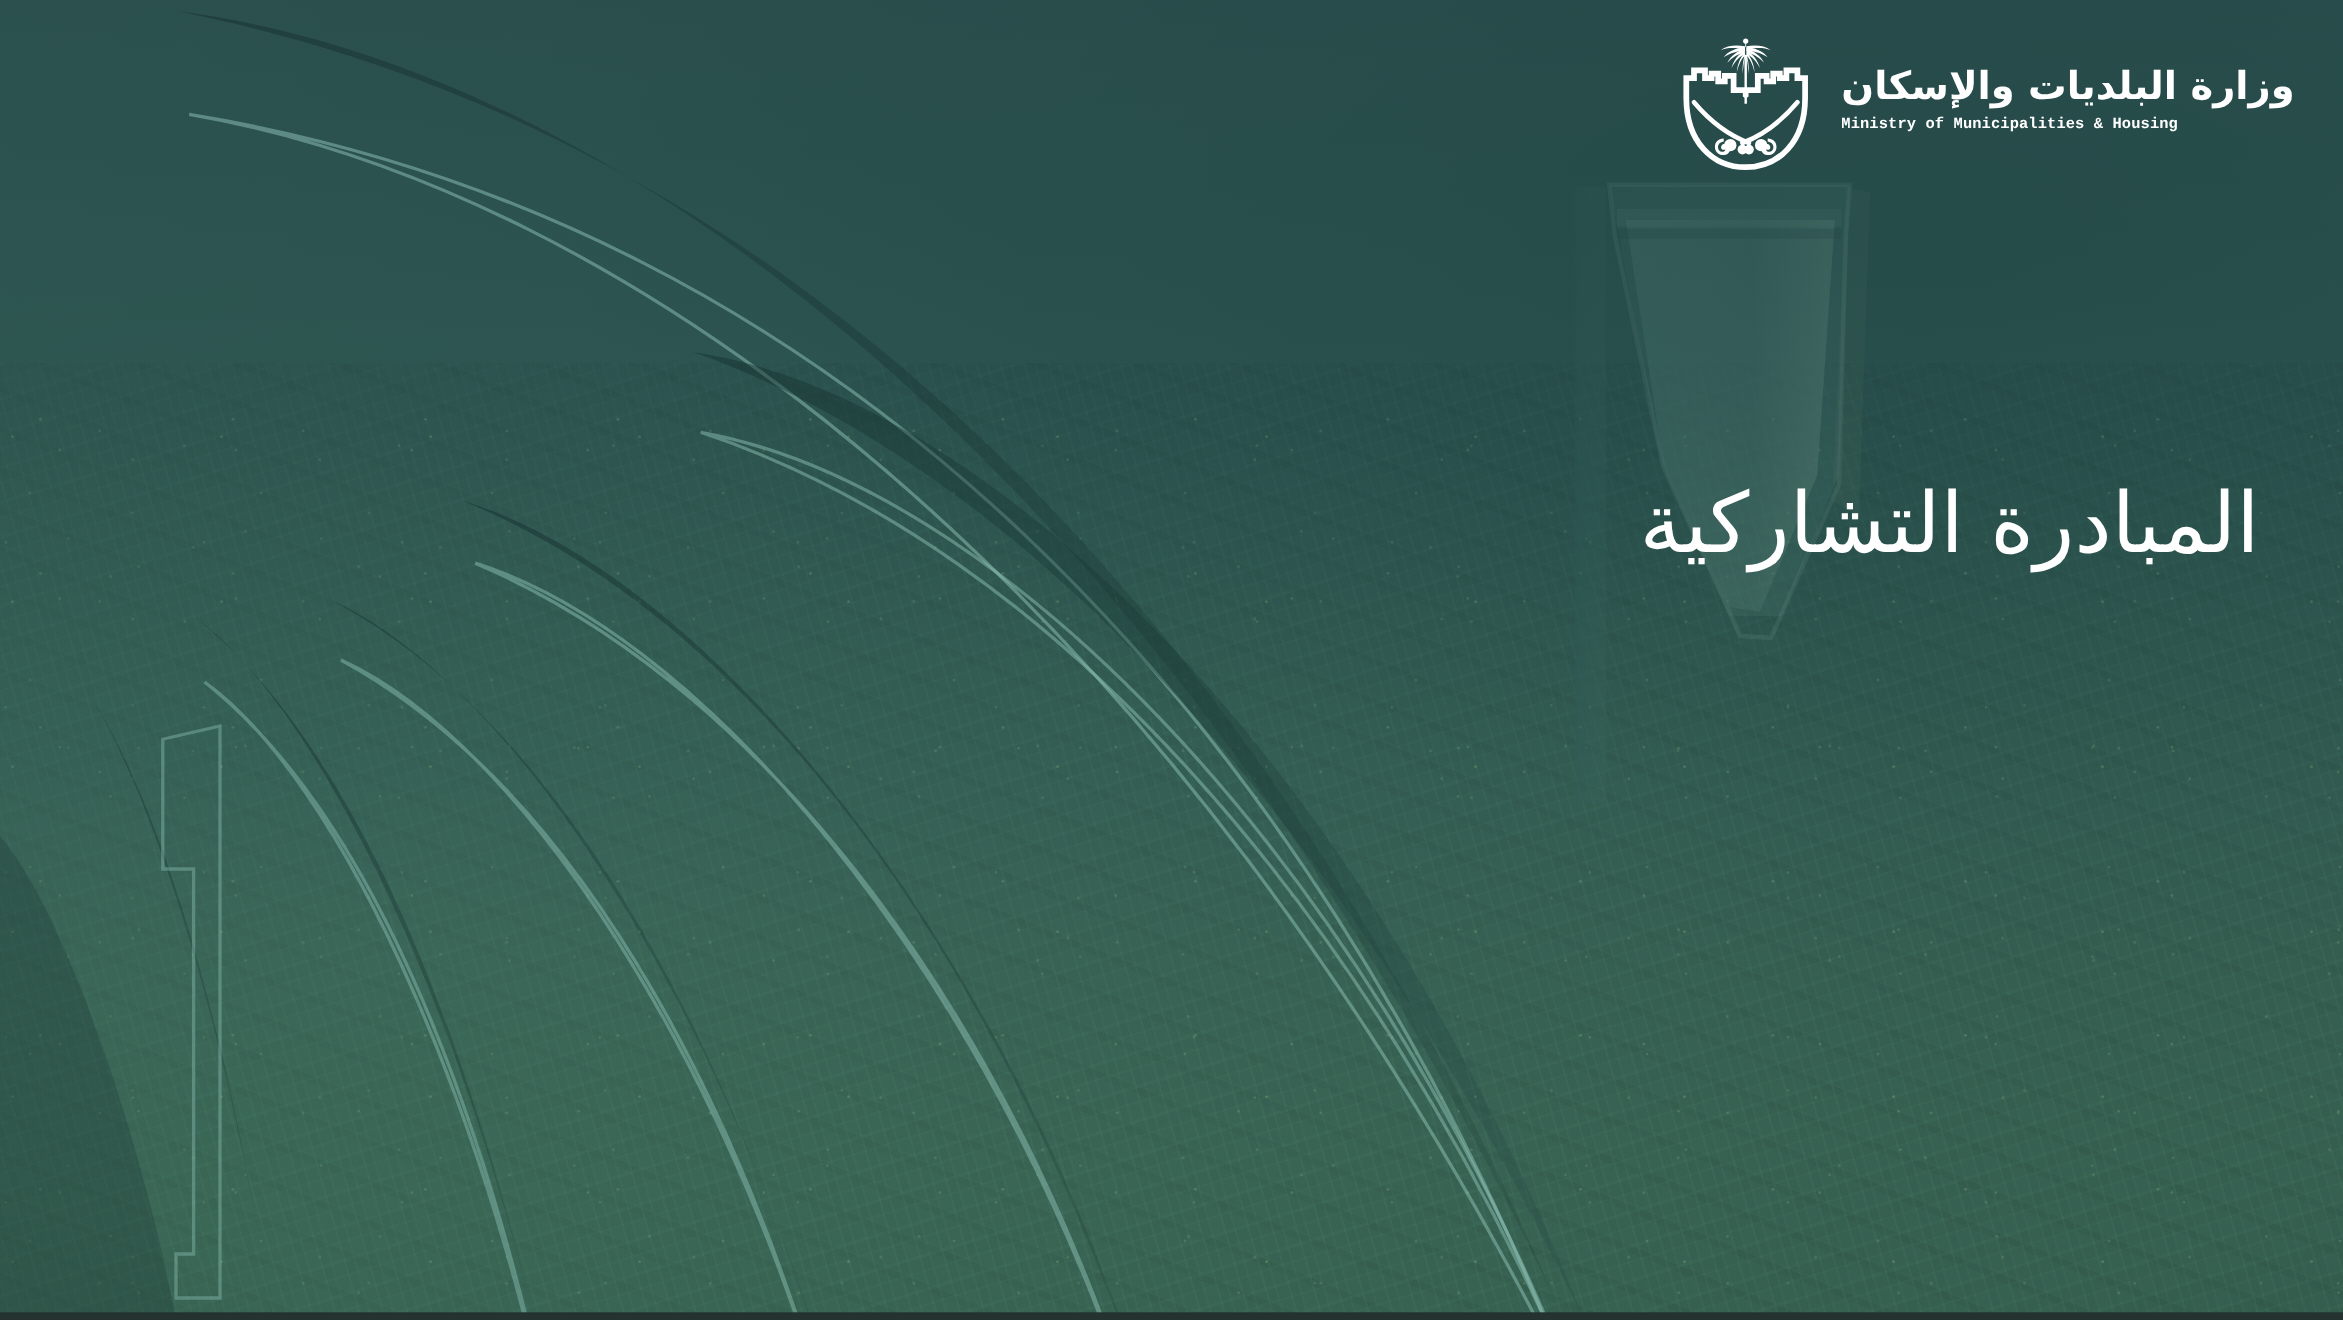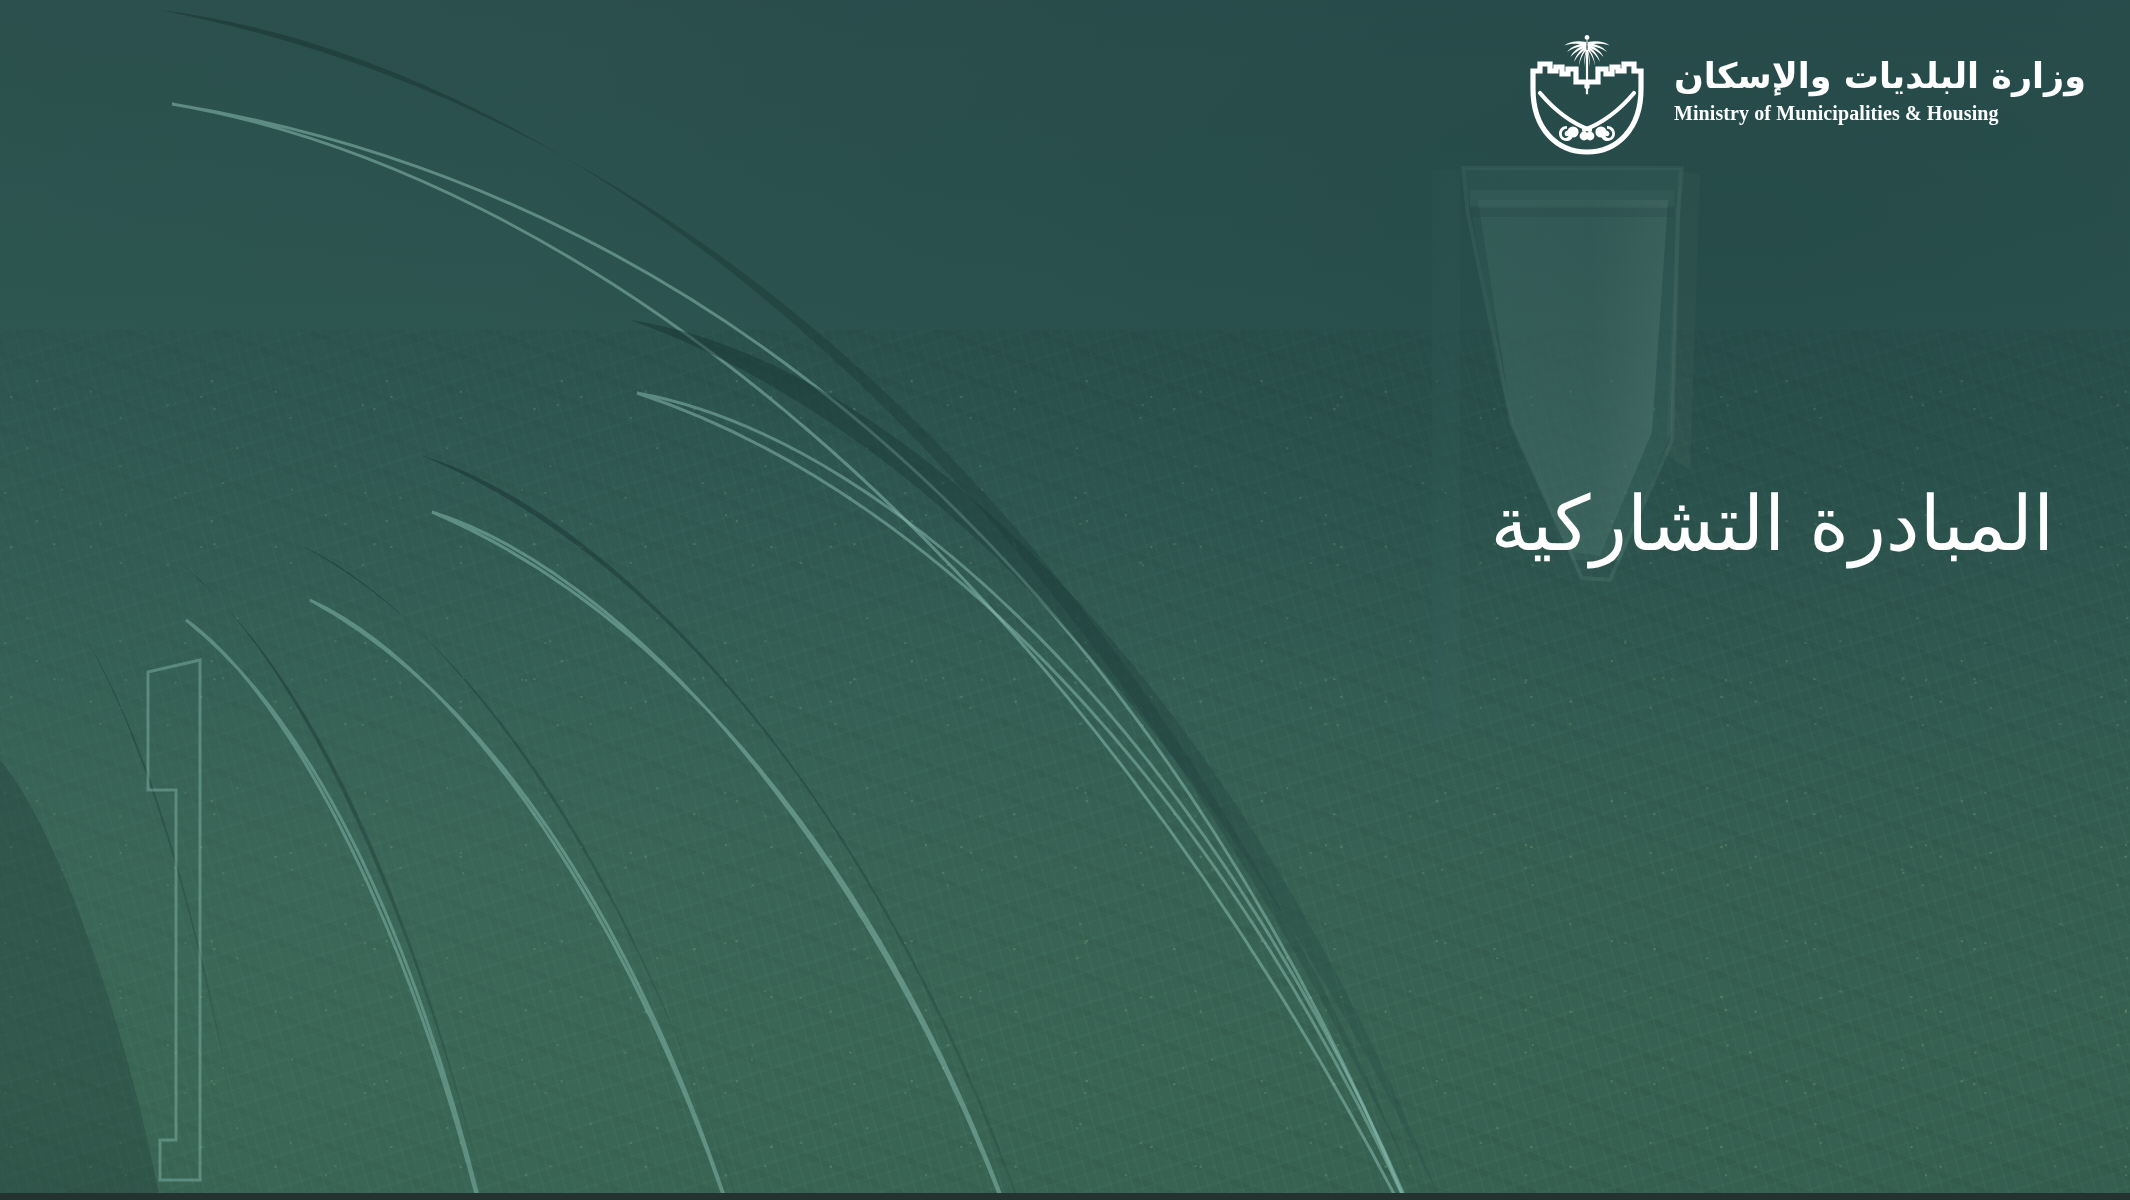--- a/index.html
+++ b/index.html
@@ -154,38 +154,37 @@
   .logo-ar {
     color: #ffffff;
     font-size: 35px;
     font-weight: 700;
     letter-spacing: 0px;
     white-space: nowrap;
     margin-bottom: 9px;
   }
   .logo-en {
     color: #ffffff;
-    font-size: 20px;
+    font-size: 14px;
     font-weight: 700;
     white-space: nowrap;
     letter-spacing: 0.1px;
     direction: ltr;
-    font-family: Liberation Serif, serif;
+    font-family: Liberation Mono, monospace;
   }
 
   
   .headline {
     position: absolute;
     right: 76px;
     top: 430px;
     width: 1420px;
     text-align: right;
     direction: rtl;
     color: #ffffff;
-    margin-top: 48px;
   }
   .headline .line1 {
     font-family: "DejaVu Serif", "Liberation Serif", serif;
     font-size: 76px;
     font-weight: 400;
     line-height: 1.22;
     letter-spacing: 0px;
     white-space: nowrap;
   }
   .headline .line2 {

